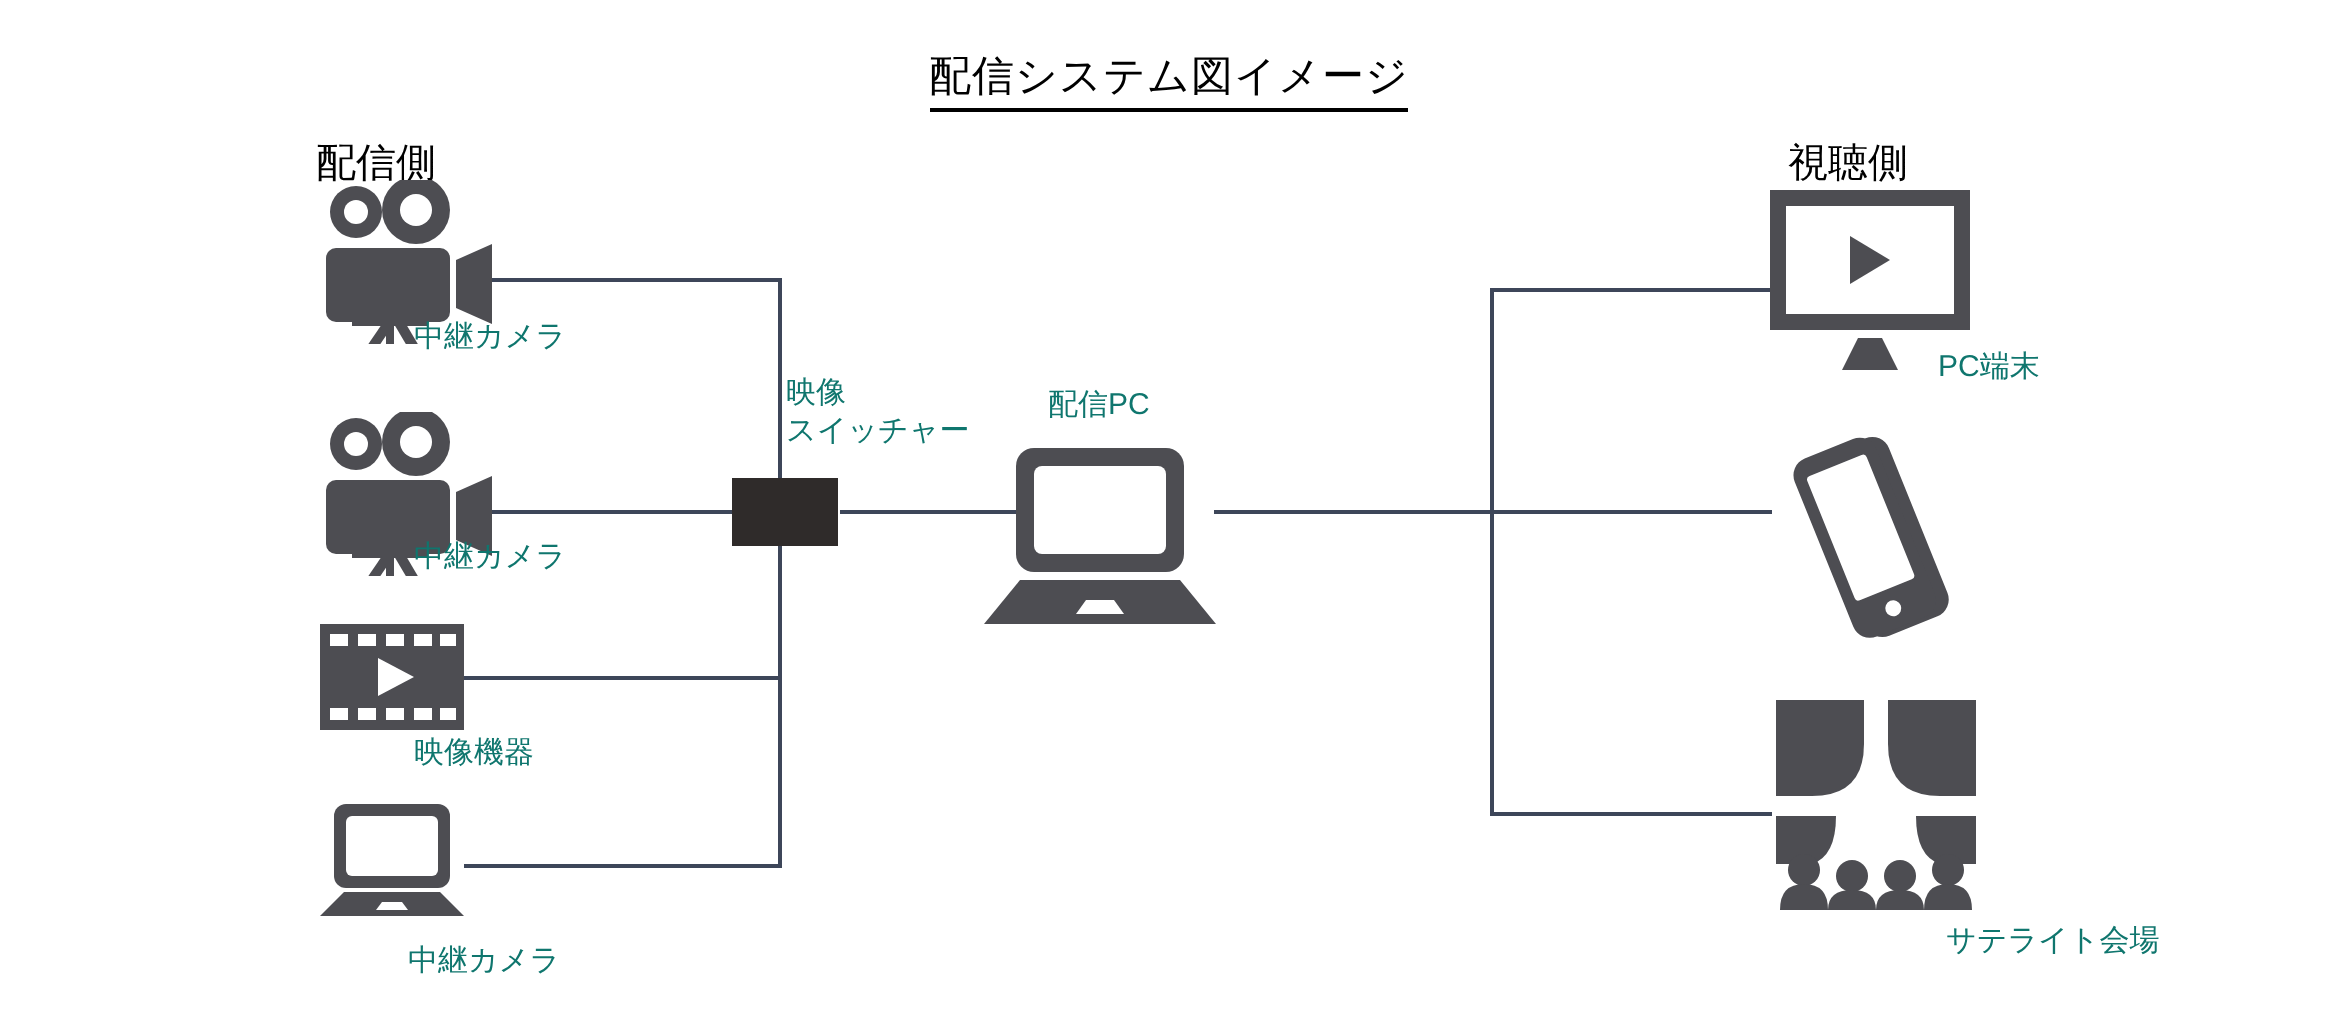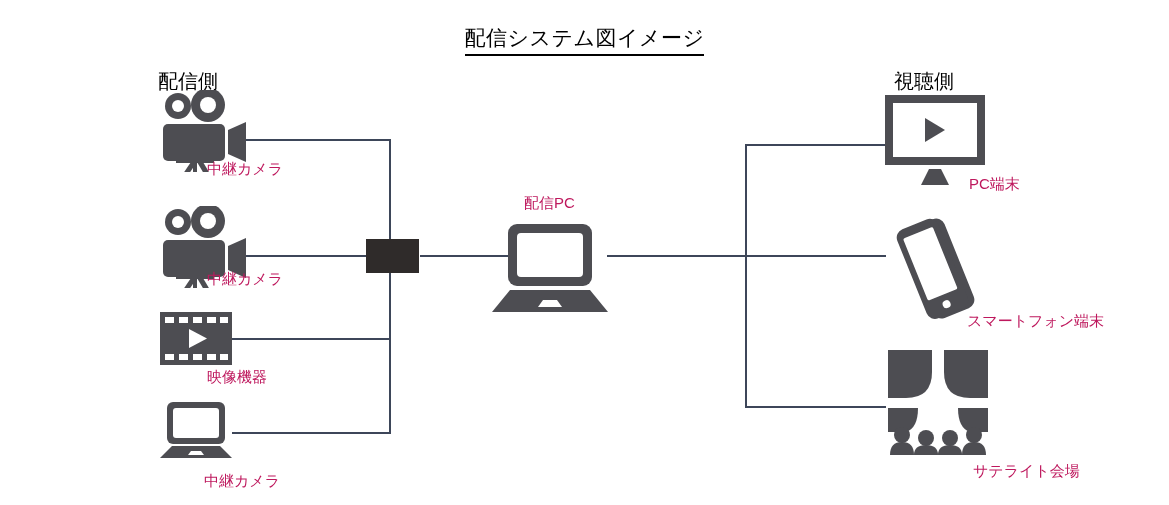--- a/index.html
+++ b/index.html
@@ -14,21 +14,21 @@
   .abs{position:absolute;}
   
   .title{
     left:0;top:24px;width:1169px;text-align:center;
     font-size:21px;color:#000;letter-spacing:.5px;
   }
   .title span{
     border-bottom:2px solid #000;padding-bottom:2px;display:inline-block;
   }
   .section-head{font-size:20px;color:#000;white-space:nowrap;margin-top:16px;}
-  .lbl{font-size:15px;color:#be185d;white-space:nowrap;line-height:1.25;}
+  .lbl{font-size:15px;color:#0f766e;white-space:nowrap;line-height:1.25;}
   
   .ln{background:#3d4659;}
   .ln-h{height:2px;}
   .ln-v{width:2px;}
   
   .switcher-box{
     width:53px;height:34px;background:#2f2b2a;
   }
   
   .ic{fill:#4d4d52;}
@@ -51,20 +51,24 @@
 
   <div class="abs ln ln-h" style="left:246px;top:255px;width:145px;"></div>
 
   <div class="abs ln ln-h" style="left:232px;top:338px;width:159px;"></div>
 
   <div class="abs ln ln-h" style="left:232px;top:432px;width:159px;"></div>
 
   <div class="abs ln ln-h" style="left:420px;top:255px;width:88px;"></div>
 
   <div class="abs switcher-box" style="left:366px;top:239px;"></div>
+  <div class="abs lbl" style="left:393px;top:188px;">
+    <div>映像</div>
+    <div>スイッチャー</div>
+  </div>
 
   <div class="abs ln ln-h" style="left:607px;top:255px;width:141px;"></div>
 
   <div class="abs ln ln-v" style="left:745px;top:144px;height:264px;"></div>
 
   <div class="abs ln ln-h" style="left:745px;top:144px;width:141px;"></div>
 
   <div class="abs ln ln-h" style="left:745px;top:255px;width:141px;"></div>
 
   <div class="abs ln ln-h" style="left:745px;top:406px;width:141px;"></div>
@@ -152,21 +156,20 @@
   <div class="abs" style="left:883px;top:218px;width:105px;height:105px;">
     <svg width="105" height="105" viewBox="0 0 105 105">
       <g transform="rotate(-22 52 52)">
         <rect class="ic" x="34" y="4" width="44" height="96" rx="9"></rect>
         <rect class="ic" x="28" y="2" width="44" height="96" rx="9"></rect>
         <rect x="34" y="11" width="32" height="67" rx="2" fill="#ffffff"></rect>
         <circle cx="50" cy="88" r="4" fill="#ffffff"></circle>
       </g>
     </svg>
   </div>
-  <div class="abs lbl" style="left:967px;top:312px;">スマートフォン端末</div>
 
   <div class="abs" style="left:888px;top:350px;width:100px;height:105px;">
     <svg width="100" height="105" viewBox="0 0 100 105">
 
       <path class="ic" d="M0 0 L44 0 L44 22 Q44 48 18 48 L0 48 Z"></path>
       <path class="ic" d="M100 0 L56 0 L56 22 Q56 48 82 48 L100 48 Z"></path>
 
       <path class="ic" d="M0 58 L30 58 Q30 78 18 82 L0 82 Z"></path>
       <path class="ic" d="M100 58 L70 58 Q70 78 82 82 L100 82 Z"></path>
 

